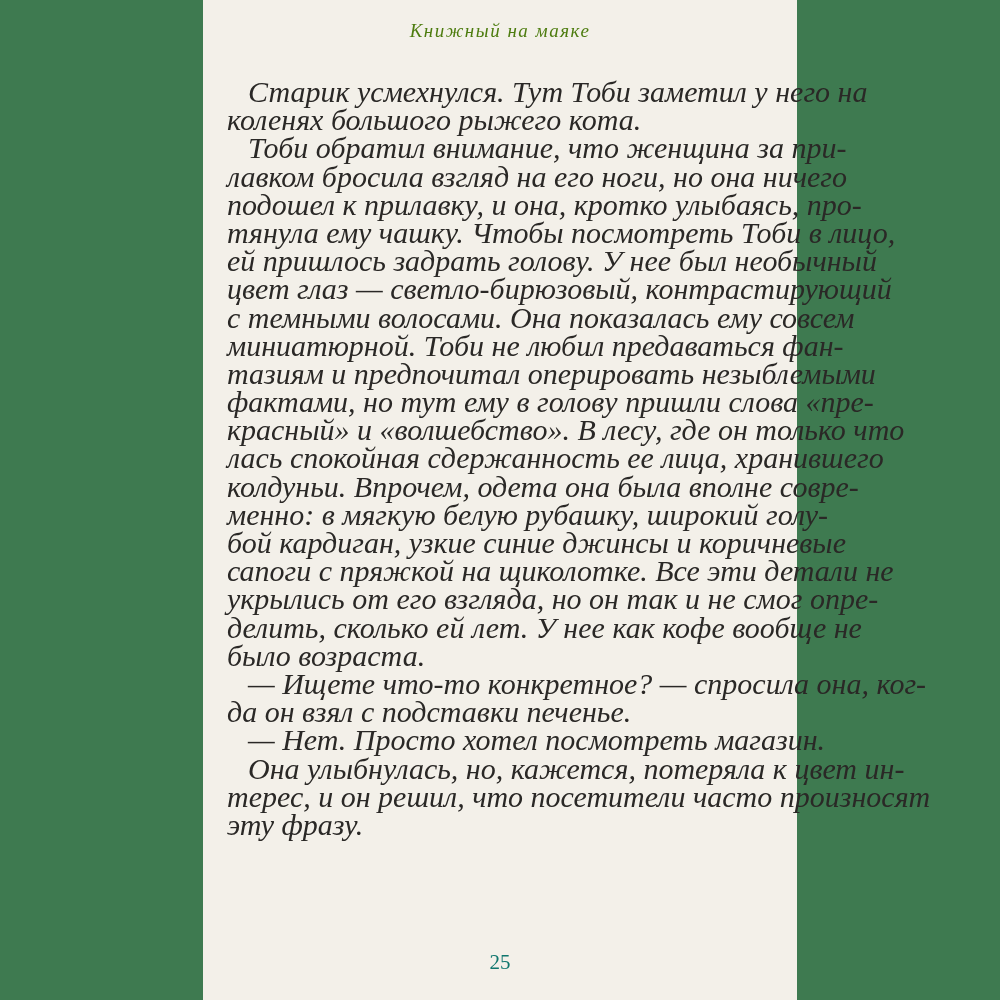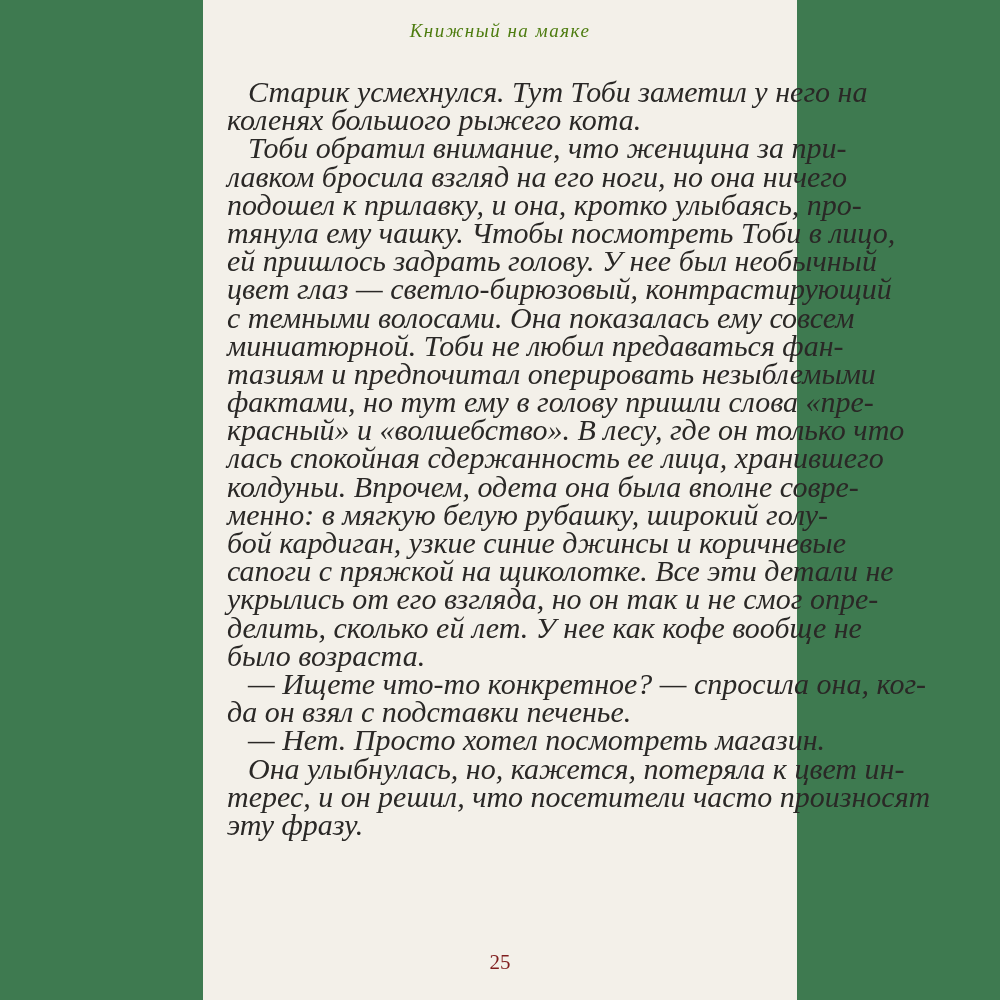--- a/index.html
+++ b/index.html
@@ -41,21 +41,21 @@
     text-align-last: justify;
     height: 28.2px;
   }
   .line.last { text-align-last: left; }
   .line.indent { padding-left: 21px; }
   .folio {
     position: absolute;
     top: 950px; left: 0; width: 100%;
     text-align: center;
     font-size: 21px;
-    color: #7f1d1d;
+    color: #0f766e;
   }
 </style>
 </head>
 <body>
 
 <div class="page">
   <div class="running-head">Книжный на маяке</div>
   <div class="body-text" id="body-text">
       <span class="line indent">Старик усмехнулся. Тут Тоби заметил у него на</span>
       <span class="line last">коленях большого рыжего кота.</span>

